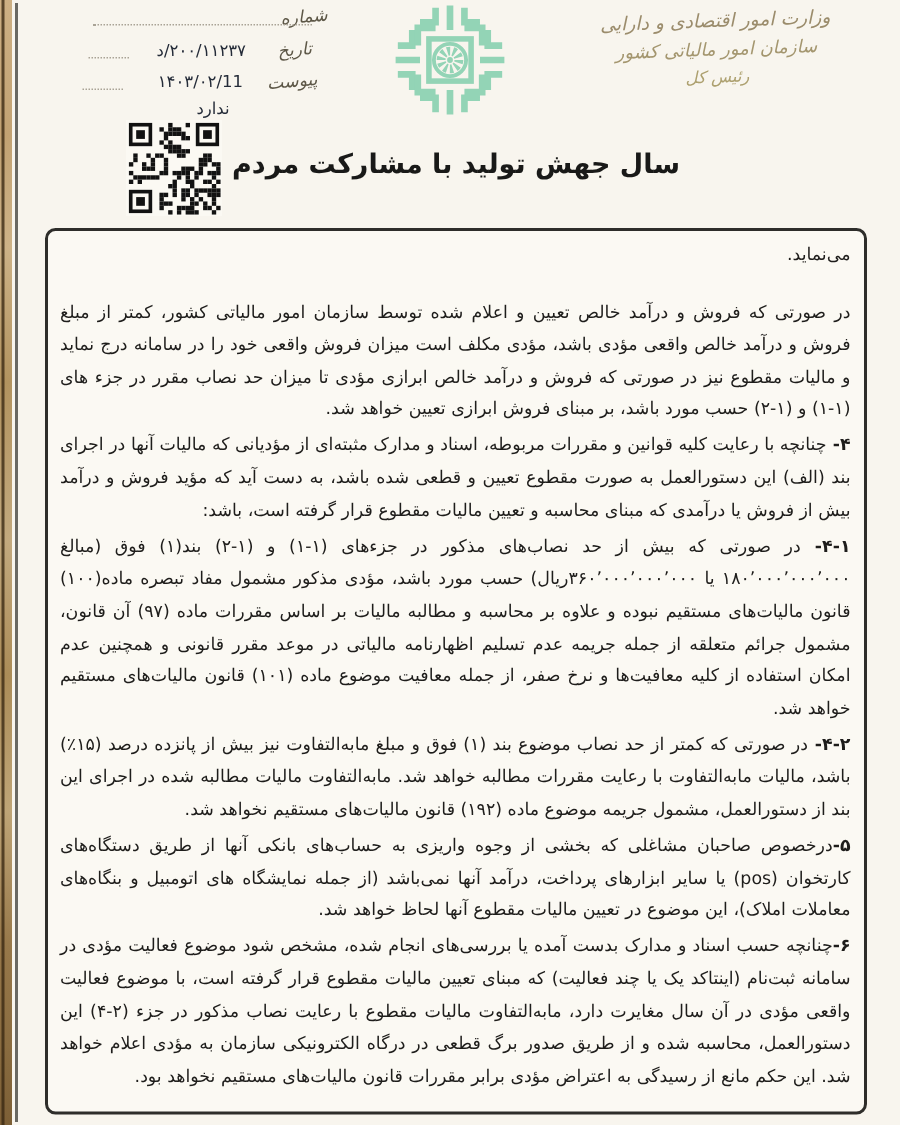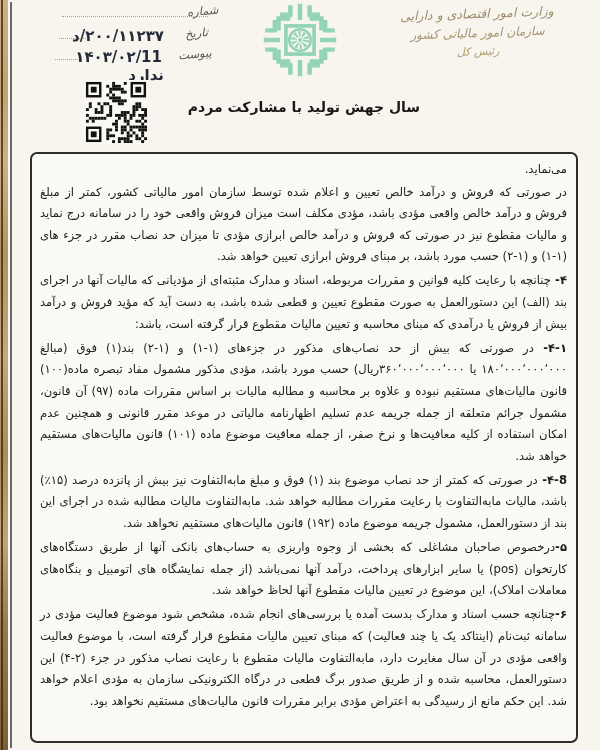--- a/index.html
+++ b/index.html
@@ -24,36 +24,36 @@
   .ministry .m3{font-size:11px;color:#ada06f;}
 
   
   .logo{position:absolute;left:263px;top:2px;}
 
   
   .fields{position:absolute;left:0;top:0;width:260px;height:150px;font-size:11px;}
   .f-label{position:absolute;color:#5d5747;font-family:"DejaVu Serif",serif;
     font-style:italic;font-size:11.5px;transform:rotate(-5deg);}
   .dots{position:absolute;border-bottom:1.6px dotted #a9a396;height:1px;}
-  .f-value{position:absolute;color:#242b38;font-weight:bold;font-size:15px;direction:rtl;white-space:nowrap;}
+  .f-value{position:absolute;color:#242b38;font-weight:normal;font-size:11px;direction:rtl;white-space:nowrap;}
 
   
   .qr{position:absolute;left:80px;top:80px;}
 
   
   .slogan{position:absolute;left:30px;top:99px;width:548px;text-align:center;
-    font-weight:bold;font-size:14px;color:#191918;}
+    font-weight:bold;font-size:18px;color:#191918;}
 
   
   .box{position:absolute;left:30px;top:152px;width:548px;height:591px;
     box-sizing:border-box;border:2px solid #2e2d2a;border-radius:7px;
     background:#fbf9f3;padding:5px 9px 6px 8px;overflow:hidden;
     color:#1e1d1b;font-size:11.6px;line-height:21.6px;}
   .box p{margin:0 0 2.5px;text-align:justify;}
-  .box p.opening{margin-bottom:1px;}
+  .box p.opening{margin-bottom:17px;}
   .box .num{font-weight:bold;}
 </style>
 </head>
 <body>
 
 <div class="canvas">
 
   <div class="edge-strip"></div>
   <div class="edge-dark-line"></div>
   <div class="page-edge-line"></div>
@@ -84,21 +84,21 @@
     <span class="f-label" style="left:187px;top:4px">شماره</span>
     <span class="f-label" style="left:185px;top:26px">تاریخ</span>
     <span class="f-label" style="left:178px;top:47px">پیوست</span>
 
     <span class="dots" style="left:62px;top:15px;width:146px"></span>
     <span class="dots" style="left:59px;top:37px;width:27px"></span>
     <span class="dots" style="left:55px;top:58px;width:27px"></span>
 
     <span class="f-value" style="left:86px;top:27px;width:78px">۲۰۰/۱۱۲۳۷/د</span>
     <span class="f-value" style="left:82px;top:48px;width:80px">۱۴۰۳/۰۲/11</span>
-    <span class="f-value" style="left:120px;top:66px;width:44px;">ندارد</span>
+    <span class="f-value" style="left:120px;top:66px;width:44px;text-align:center">ندارد</span>
   </div>
 
   <svg class="qr" id="qr-svg" width="72" height="64" viewBox="0 0 66 66" aria-hidden="true">
     <rect x="0" y="0" width="66" height="66" fill="#fbf9f3"></rect>
     <g fill="#121212">
       <rect x="2" y="2" width="16" height="16"></rect>
         <rect x="48" y="2" width="16" height="16"></rect>
         <rect x="2" y="48" width="16" height="16"></rect>
     </g>
     <g fill="#fbf9f3">
@@ -249,17 +249,17 @@
     </g>
   </svg>
 
   <div class="slogan">سال جهش تولید با مشارکت مردم</div>
 
   <div class="box">
     <p class="opening">می‌نماید.</p>
     <p>در صورتی که فروش و درآمد خالص تعیین و اعلام شده توسط سازمان امور مالیاتی کشور، کمتر از مبلغ فروش و درآمد خالص واقعی مؤدی باشد، مؤدی مکلف است میزان فروش واقعی خود را در سامانه درج نماید و مالیات مقطوع نیز در صورتی که فروش و درآمد خالص ابرازی مؤدی تا میزان حد نصاب مقرر در جزء های (۱-۱) و (۱-۲) حسب مورد باشد، بر مبنای فروش ابرازی تعیین خواهد شد.</p>
     <p><b class="num">۴- </b><span>چنانچه با رعایت کلیه قوانین و مقررات مربوطه، اسناد و مدارک مثبته‌ای از مؤدیانی که مالیات آنها در اجرای بند (الف) این دستورالعمل به صورت مقطوع تعیین و قطعی شده باشد، به دست آید که مؤید فروش و درآمد بیش از فروش یا درآمدی که مبنای محاسبه و تعیین مالیات مقطوع قرار گرفته است، باشد:</span></p>
     <p><b class="num">۴-۱- </b><span>در صورتی که بیش از حد نصاب‌های مذکور در جزءهای (۱-۱) و (۱-۲) بند(۱) فوق (مبالغ ۱۸۰٬۰۰۰٬۰۰۰٬۰۰۰ یا ۳۶۰٬۰۰۰٬۰۰۰٬۰۰۰ریال) حسب مورد باشد، مؤدی مذکور مشمول مفاد تبصره ماده(۱۰۰) قانون مالیات‌های مستقیم نبوده و علاوه بر محاسبه و مطالبه مالیات بر اساس مقررات ماده (۹۷) آن قانون، مشمول جرائم متعلقه از جمله جریمه عدم تسلیم اظهارنامه مالیاتی در موعد مقرر قانونی و همچنین عدم امکان استفاده از کلیه معافیت‌ها و نرخ صفر، از جمله معافیت موضوع ماده (۱۰۱) قانون مالیات‌های مستقیم خواهد شد.</span></p>
-    <p><b class="num">۴-8- </b><span>در صورتی که کمتر از حد نصاب موضوع بند (۱) فوق و مبلغ مابه‌التفاوت نیز بیش از پانزده درصد (۱۵٪) باشد، مالیات مابه‌التفاوت با رعایت مقررات مطالبه خواهد شد. مابه‌التفاوت مالیات مطالبه شده در اجرای این بند از دستورالعمل، مشمول جریمه موضوع ماده (۱۹۲) قانون مالیات‌های مستقیم نخواهد شد.</span></p>
+    <p><b class="num">۴-۲- </b><span>در صورتی که کمتر از حد نصاب موضوع بند (۱) فوق و مبلغ مابه‌التفاوت نیز بیش از پانزده درصد (۱۵٪) باشد، مالیات مابه‌التفاوت با رعایت مقررات مطالبه خواهد شد. مابه‌التفاوت مالیات مطالبه شده در اجرای این بند از دستورالعمل، مشمول جریمه موضوع ماده (۱۹۲) قانون مالیات‌های مستقیم نخواهد شد.</span></p>
     <p><b class="num">۵-</b><span>درخصوص صاحبان مشاغلی که بخشی از وجوه واریزی به حساب‌های بانکی آنها از طریق دستگاه‌های کارتخوان (pos) یا سایر ابزارهای پرداخت، درآمد آنها نمی‌باشد (از جمله نمایشگاه های اتومبیل و بنگاه‌های معاملات املاک)، این موضوع در تعیین مالیات مقطوع آنها لحاظ خواهد شد.</span></p>
     <p><b class="num">۶-</b><span>چنانچه حسب اسناد و مدارک بدست آمده یا بررسی‌های انجام شده، مشخص شود موضوع فعالیت مؤدی در سامانه ثبت‌نام (اینتاکد یک یا چند فعالیت) که مبنای تعیین مالیات مقطوع قرار گرفته است، با موضوع فعالیت واقعی مؤدی در آن سال مغایرت دارد، مابه‌التفاوت مالیات مقطوع با رعایت نصاب مذکور در جزء (۲-۴) این دستورالعمل، محاسبه شده و از طریق صدور برگ قطعی در درگاه الکترونیکی سازمان به مؤدی اعلام خواهد شد. این حکم مانع از رسیدگی به اعتراض مؤدی برابر مقررات قانون مالیات‌های مستقیم نخواهد بود.</span></p>
   </div>
 </div>
 
 </body></html>

